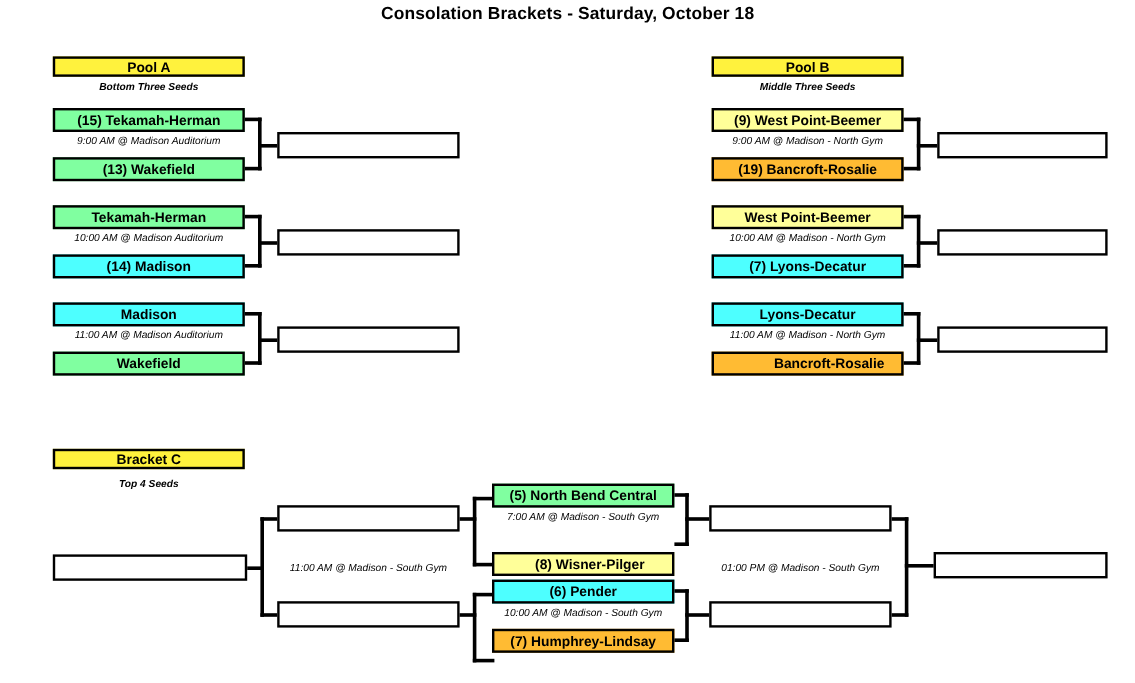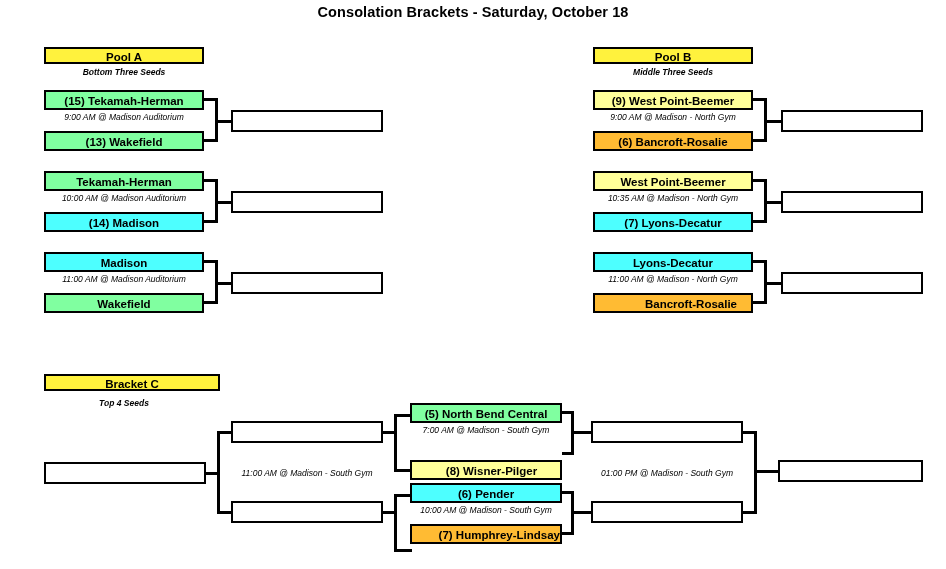--- a/index.html
+++ b/index.html
@@ -124,46 +124,46 @@
 <div class="ln-h abs" style="left:204px; top:301px; width:14px;"></div>
 <div class="ln-v abs" style="left:215px; top:260px; height:44px;"></div>
 <div class="ln-h abs" style="left:215px; top:282px; width:18px;"></div>
 <div class="slot abs" style="left:231px; top:272px; width:152px;"></div>
 
 <div class="pool-header abs" style="left:593px; top:47px; width:160px;">Pool B</div>
 <div class="pool-sub abs" style="left:593px; top:66px; width:160px;">Middle Three Seeds</div>
 
 <div class="team c-lyell abs" style="left:593px; top:90px; width:160px;">(9) West Point-Beemer</div>
 <div class="gametime abs" style="left:593px; top:111px; width:160px;">9:00 AM @ Madison - North Gym</div>
-<div class="team c-orange abs" style="left:593px; top:131px; width:160px;">(6) Bancroft-Rosalie</div>
+<div class="team c-orange abs" style="left:593px; top:131px; width:160px;">(19) Bancroft-Rosalie</div>
 <div class="ln-h abs" style="left:753px; top:98px; width:14px;"></div>
 <div class="ln-h abs" style="left:753px; top:139px; width:14px;"></div>
 <div class="ln-v abs" style="left:764px; top:98px; height:44px;"></div>
 <div class="ln-h abs" style="left:764px; top:120px; width:19px;"></div>
 <div class="slot abs" style="left:781px; top:110px; width:142px;"></div>
 
 <div class="team c-lyell abs" style="left:593px; top:171px; width:160px;">West Point-Beemer</div>
-<div class="gametime abs" style="left:593px; top:192px; width:160px;">10:35 AM @ Madison - North Gym</div>
+<div class="gametime abs" style="left:593px; top:192px; width:160px;">10:00 AM @ Madison - North Gym</div>
 <div class="team c-cyan abs" style="left:593px; top:212px; width:160px;">(7) Lyons-Decatur</div>
 <div class="ln-h abs" style="left:753px; top:179px; width:14px;"></div>
 <div class="ln-h abs" style="left:753px; top:220px; width:14px;"></div>
 <div class="ln-v abs" style="left:764px; top:179px; height:44px;"></div>
 <div class="ln-h abs" style="left:764px; top:201px; width:19px;"></div>
 <div class="slot abs" style="left:781px; top:191px; width:142px;"></div>
 
 <div class="team c-cyan abs" style="left:593px; top:252px; width:160px;">Lyons-Decatur</div>
 <div class="gametime abs" style="left:593px; top:273px; width:160px;">11:00 AM @ Madison - North Gym</div>
 <div class="team c-orange abs" style="left:593px; top:293px; width:160px;padding-left:36px;">Bancroft-Rosalie</div>
 <div class="ln-h abs" style="left:753px; top:260px; width:14px;"></div>
 <div class="ln-h abs" style="left:753px; top:301px; width:14px;"></div>
 <div class="ln-v abs" style="left:764px; top:260px; height:44px;"></div>
 <div class="ln-h abs" style="left:764px; top:282px; width:19px;"></div>
 <div class="slot abs" style="left:781px; top:272px; width:142px;"></div>
 
-<div class="pool-header abs" style="left:44px; top:374px; width:176px;">Bracket C</div>
+<div class="pool-header abs" style="left:44px; top:374px; width:160px;">Bracket C</div>
 <div class="pool-sub abs" style="left:44px; top:397px; width:160px;">Top 4 Seeds</div>
 
 <div class="slot abs" style="left:44px; top:462px; width:162px;"></div>
 
 <div class="ln-h abs" style="left:206px; top:472px; width:14px;"></div>
 <div class="ln-v abs" style="left:217px; top:431px; height:83px;"></div>
 <div class="ln-h abs" style="left:217px; top:431px; width:16px;"></div>
 <div class="ln-h abs" style="left:217px; top:511px; width:16px;"></div>
 
 <div class="slot abs" style="left:231px; top:421px; width:152px;"></div>
@@ -179,21 +179,21 @@
 <div class="ln-v abs" style="left:394px; top:494px; height:58px;"></div>
 <div class="ln-h abs" style="left:394px; top:494px; width:18px;"></div>
 <div class="ln-h abs" style="left:394px; top:549px; width:18px;"></div>
 
 <div class="team c-green abs" style="left:410px; top:403px; width:152px;">(5) North Bend Central</div>
 <div class="gametime abs" style="left:410px; top:424px; width:152px;">7:00 AM @ Madison  - South Gym</div>
 <div class="team c-lyell abs" style="left:410px; top:460px; width:152px;padding-left:11px;">(8) Wisner-Pilger</div>
 
 <div class="team c-cyan abs" style="left:410px; top:483px; width:152px;">(6) Pender</div>
 <div class="gametime abs" style="left:410px; top:504px; width:152px;text-align:center;">10:00 AM @ Madison  - South Gym</div>
-<div class="team c-orange abs" style="left:410px; top:524px; width:152px;text-align:right;">(7) Humphrey-Lindsay</div>
+<div class="team c-orange abs" style="left:410px; top:524px; width:152px;">(7) Humphrey-Lindsay</div>
 
 <div class="ln-h abs" style="left:562px; top:411px; width:12px;"></div>
 <div class="ln-h abs" style="left:562px; top:452px; width:12px;"></div>
 <div class="ln-v abs" style="left:571px; top:411px; height:44px;"></div>
 <div class="ln-h abs" style="left:571px; top:431px; width:22px;"></div>
 
 <div class="ln-h abs" style="left:562px; top:491px; width:12px;"></div>
 <div class="ln-h abs" style="left:562px; top:532px; width:12px;"></div>
 <div class="ln-v abs" style="left:571px; top:491px; height:44px;"></div>
 <div class="ln-h abs" style="left:571px; top:511px; width:22px;"></div>

